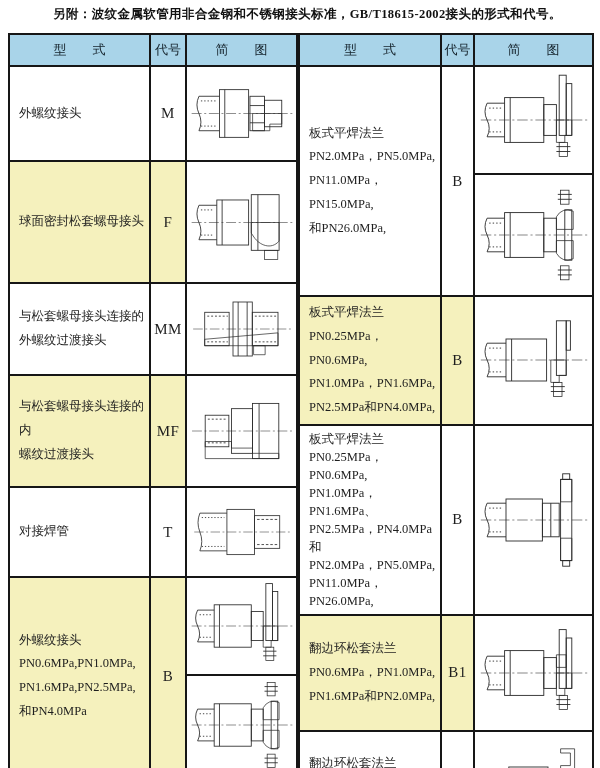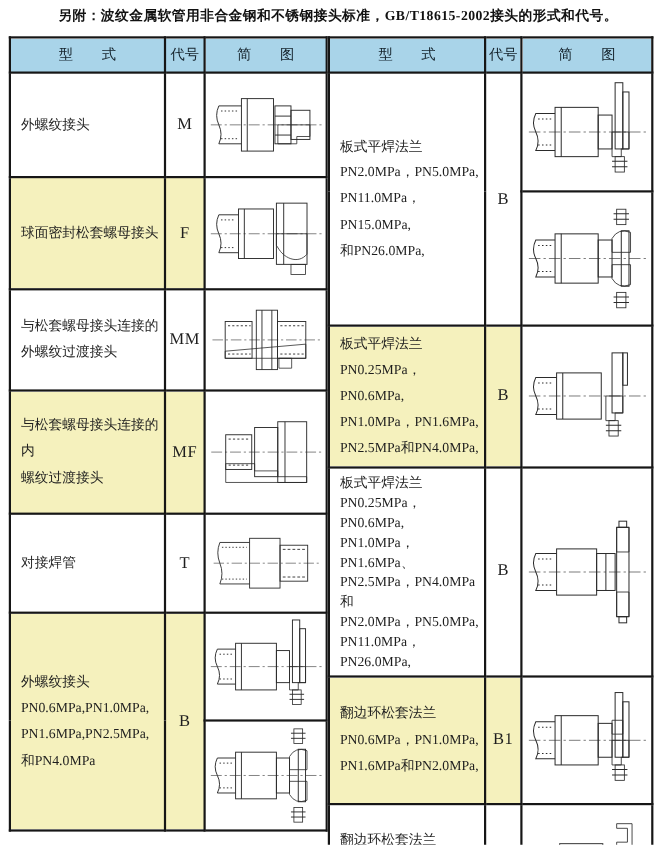--- a/index.html
+++ b/index.html
@@ -77,21 +77,21 @@
             <rect x="46" y="34" width="44" height="72"></rect>
             <line x1="54" y1="34" x2="54" y2="106"></line>
             <rect x="92" y="44" width="22" height="52"></rect>
             <line x1="92" y1="58" x2="114" y2="58"></line>
             <line x1="92" y1="84" x2="114" y2="84"></line>
             <rect x="114" y="50" width="26" height="40"></rect>
             <path class="ht" d="M96 70 H140 V86 H122 V96 H96 Z" fill="url(#hch)"></path>
           </svg>
     </td>
   </tr>
-  <tr style="height:102px">
+  <tr style="height:122px">
     <td class="type hl">球面密封松套螺母接头</td>
     <td class="code hl">F</td>
     <td class="diag">
       <svg class="d" width="106" height="93" viewBox="0 0 160 140">
             <line class="cl" x1="4" y1="70" x2="156" y2="70"></line>
             <path d="M42 44 H15 q-6 13 0 26 t0 26 H42"></path>
             <line x1="18" y1="51" x2="38" y2="51" stroke-dasharray="2 3"></line>
             <line x1="18" y1="89" x2="38" y2="89" stroke-dasharray="2 3"></line>
             <rect x="42" y="36" width="48" height="68"></rect>
             <line x1="50" y1="36" x2="50" y2="104"></line>

